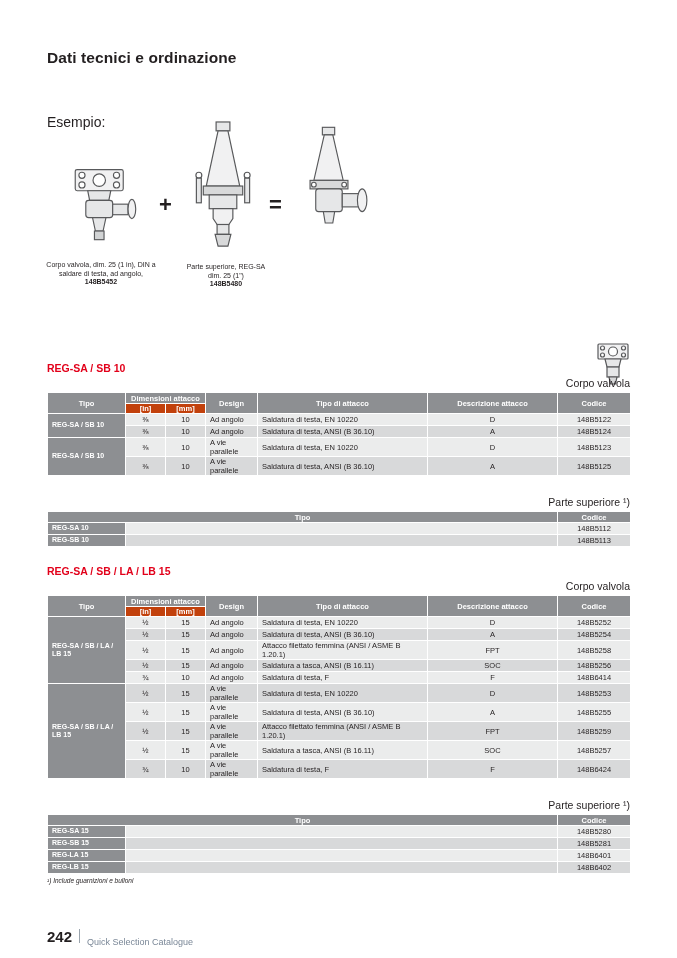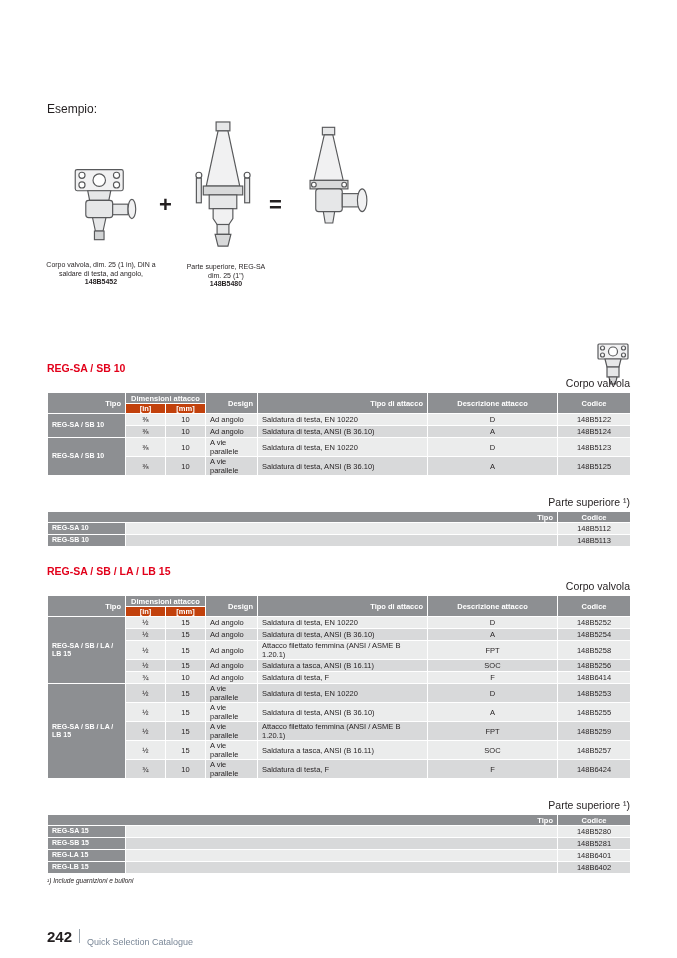--- a/index.html
+++ b/index.html
@@ -1,21 +1,21 @@
 <!DOCTYPE html>
 <html><head>
 <meta charset="utf-8">
 <style>
   * { margin:0; padding:0; box-sizing:border-box; }
   html,body { background:#ffffff; font-family:"Liberation Sans", sans-serif; color:#231f20; }
   .page { position:relative; width:677px; height:958px; background:#ffffff; overflow:hidden; }
 
   .title { position:absolute; left:47px; top:49px; font-size:15.5px; font-weight:bold; letter-spacing:.1px; }
   .subtitle { position:absolute; left:56px; top:84px; font-size:10.5px; }
-  .example-label { position:absolute; left:47px; top:102px; font-size:12px; }
+  .example-label { position:absolute; left:47px; top:114px; font-size:14px; }
 
   .figures { position:absolute; left:47px; top:118px; width:340px; height:190px; }
   .fig-body { position:absolute; left:4px; top:42px; }
   .fig-top { position:absolute; left:136px; top:2px; }
   .fig-full { position:absolute; left:246px; top:6px; }
   .op { position:absolute; top:74px; font-size:22px; font-weight:bold; }
   .op-plus { left:112px; }
   .op-equals { left:222px; }
   .caption { position:absolute; font-size:7px; line-height:8.5px; text-align:center; }
   .caption-body { left:-4px; top:143px; width:116px; }
@@ -25,21 +25,21 @@
   .mini-product { position:absolute; left:590px; top:339px; }
 
   .content { position:absolute; left:47px; top:362px; width:583px; }
   .red-heading { color:#e2001a; font-size:10.5px; font-weight:bold; line-height:13px; }
   .red-heading.second { margin-top:18px; }
   .table-title { font-size:10.5px; line-height:13px; margin-top:2px;text-align:right; }
   .table-title.upper { margin-top:20px; }
 
   table { border-collapse:collapse; table-layout:fixed; width:583px; font-size:7.5px; margin-top:2px; }
   th, td { border:1px solid #ffffff; padding:0 4px; vertical-align:middle; }
-  thead th { background:#8d8f92; color:#ffffff; font-weight:bold; text-align:right; height:11px; }
+  thead th { background:#8d8f92; color:#ffffff; font-weight:bold; text-align:center; height:11px; }
   thead tr.subhead th { height:10px; background:#c2410c; }
   tbody td { height:12px; }
   .c { text-align:center; }
   tr.r-light td { background:#ebecec; }
   tr.r-dark td { background:#d8d9da; }
   td.td-tipo, tr.r-light td.td-tipo, tr.r-dark td.td-tipo {
     background:#8d8f92; color:#ffffff; font-weight:bold; font-size:7px; line-height:8.5px;
   }
   .col-tipo { width:78px; } .col-in { width:40px; } .col-mm { width:40px; }
   .col-design { width:52px; } .col-att { width:170px; } .col-desc { width:130px; } .col-cod { width:73px; }
@@ -52,20 +52,21 @@
   .footer .divider { width:1px; height:14px; background:#9aa4ad; margin:0 7px; }
   .footer .catalog-name { font-size:9px; color:#7a8797;margin-top:12px; }
 
   svg .ln { stroke:#58595b; stroke-width:1.2; }
 </style>
 </head>
 <body>
 
 <div class="page">
 
+  <div class="title">Dati tecnici e ordinazione</div>
   <div class="example-label">Esempio:</div>
 
   <div class="figures">
     <div class="fig-body">
       <svg width="108" height="96" viewBox="0 0 110 100">
         <rect class="ln" x="24" y="10" width="50" height="22" rx="2" fill="#f1f1f2"></rect>
         <circle class="ln" cx="31" cy="16" r="3.2" fill="#ffffff"></circle>
         <circle class="ln" cx="67" cy="16" r="3.2" fill="#ffffff"></circle>
         <circle class="ln" cx="31" cy="26" r="3.2" fill="#ffffff"></circle>
         <circle class="ln" cx="67" cy="26" r="3.2" fill="#ffffff"></circle>

